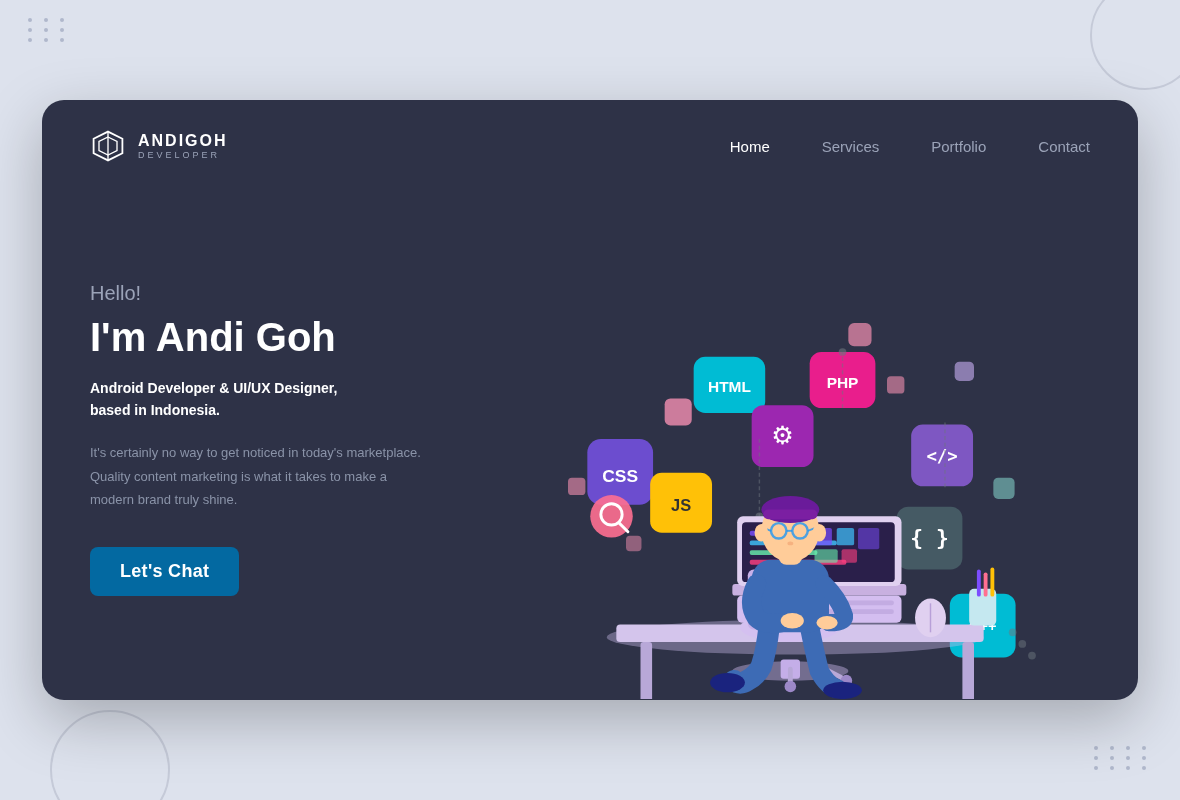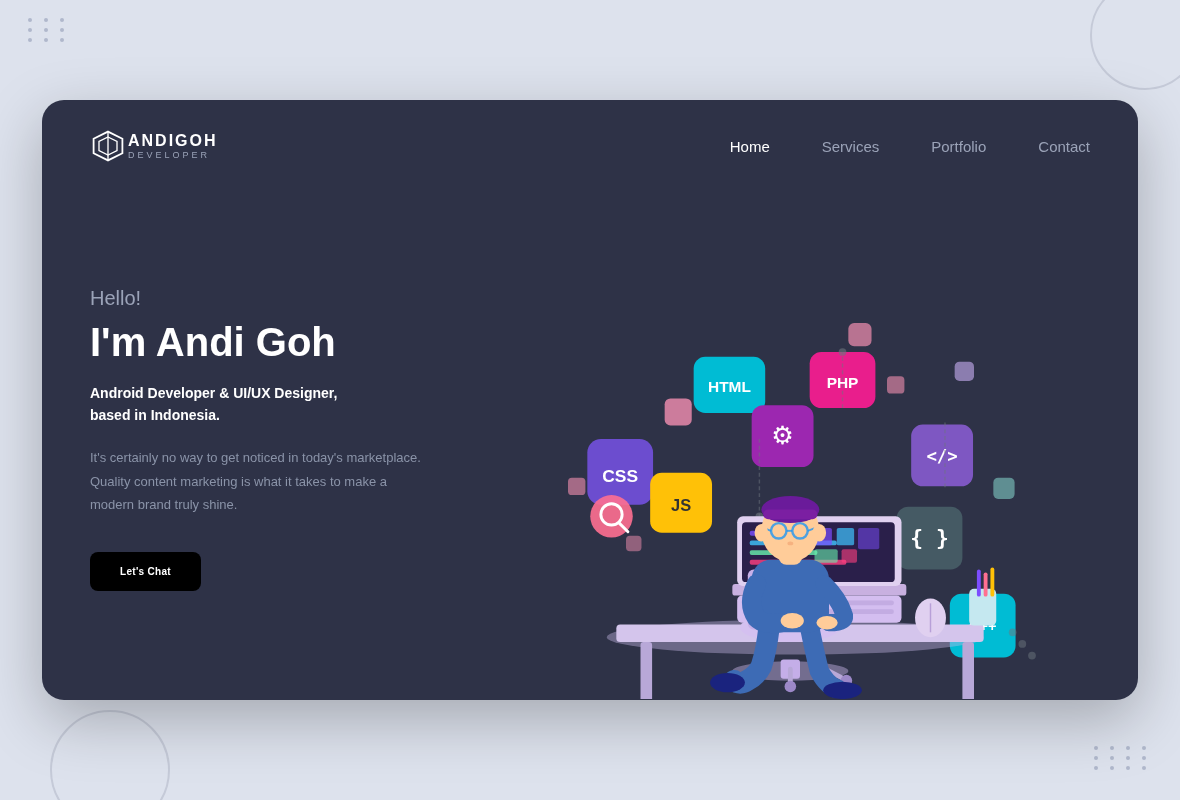--- a/index.html
+++ b/index.html
@@ -80,21 +80,21 @@
     .navbar {
       display: flex;
       align-items: center;
       justify-content: space-between;
       padding: 28px 48px 0 48px;
     }
 
     .logo {
       display: flex;
       align-items: center;
-      gap: 2px;
+      gap: 12px;
     }
 
     .logo-icon {
       width: 36px;
       height: 36px;
     }
 
     .logo-text {
       display: flex;
       flex-direction: column;
@@ -168,26 +168,26 @@
 
     .description-text {
       color: #8a93a8;
       font-size: 13px;
       line-height: 1.8;
       margin-bottom: 36px;
       max-width: 340px;
     }
 
     .chat-btn {
-      background: #000000;
+      background: #0369a1;
       color: #ffffff;
       border: none;
       padding: 14px 30px;
       border-radius: 8px;
-      font-size: 10px;
+      font-size: 18px;
       font-weight: 600;
       cursor: pointer;
       letter-spacing: 0.3px;
     }
 
     
     .hero-right {
       flex: 1;
       position: relative;
       height: 520px;

